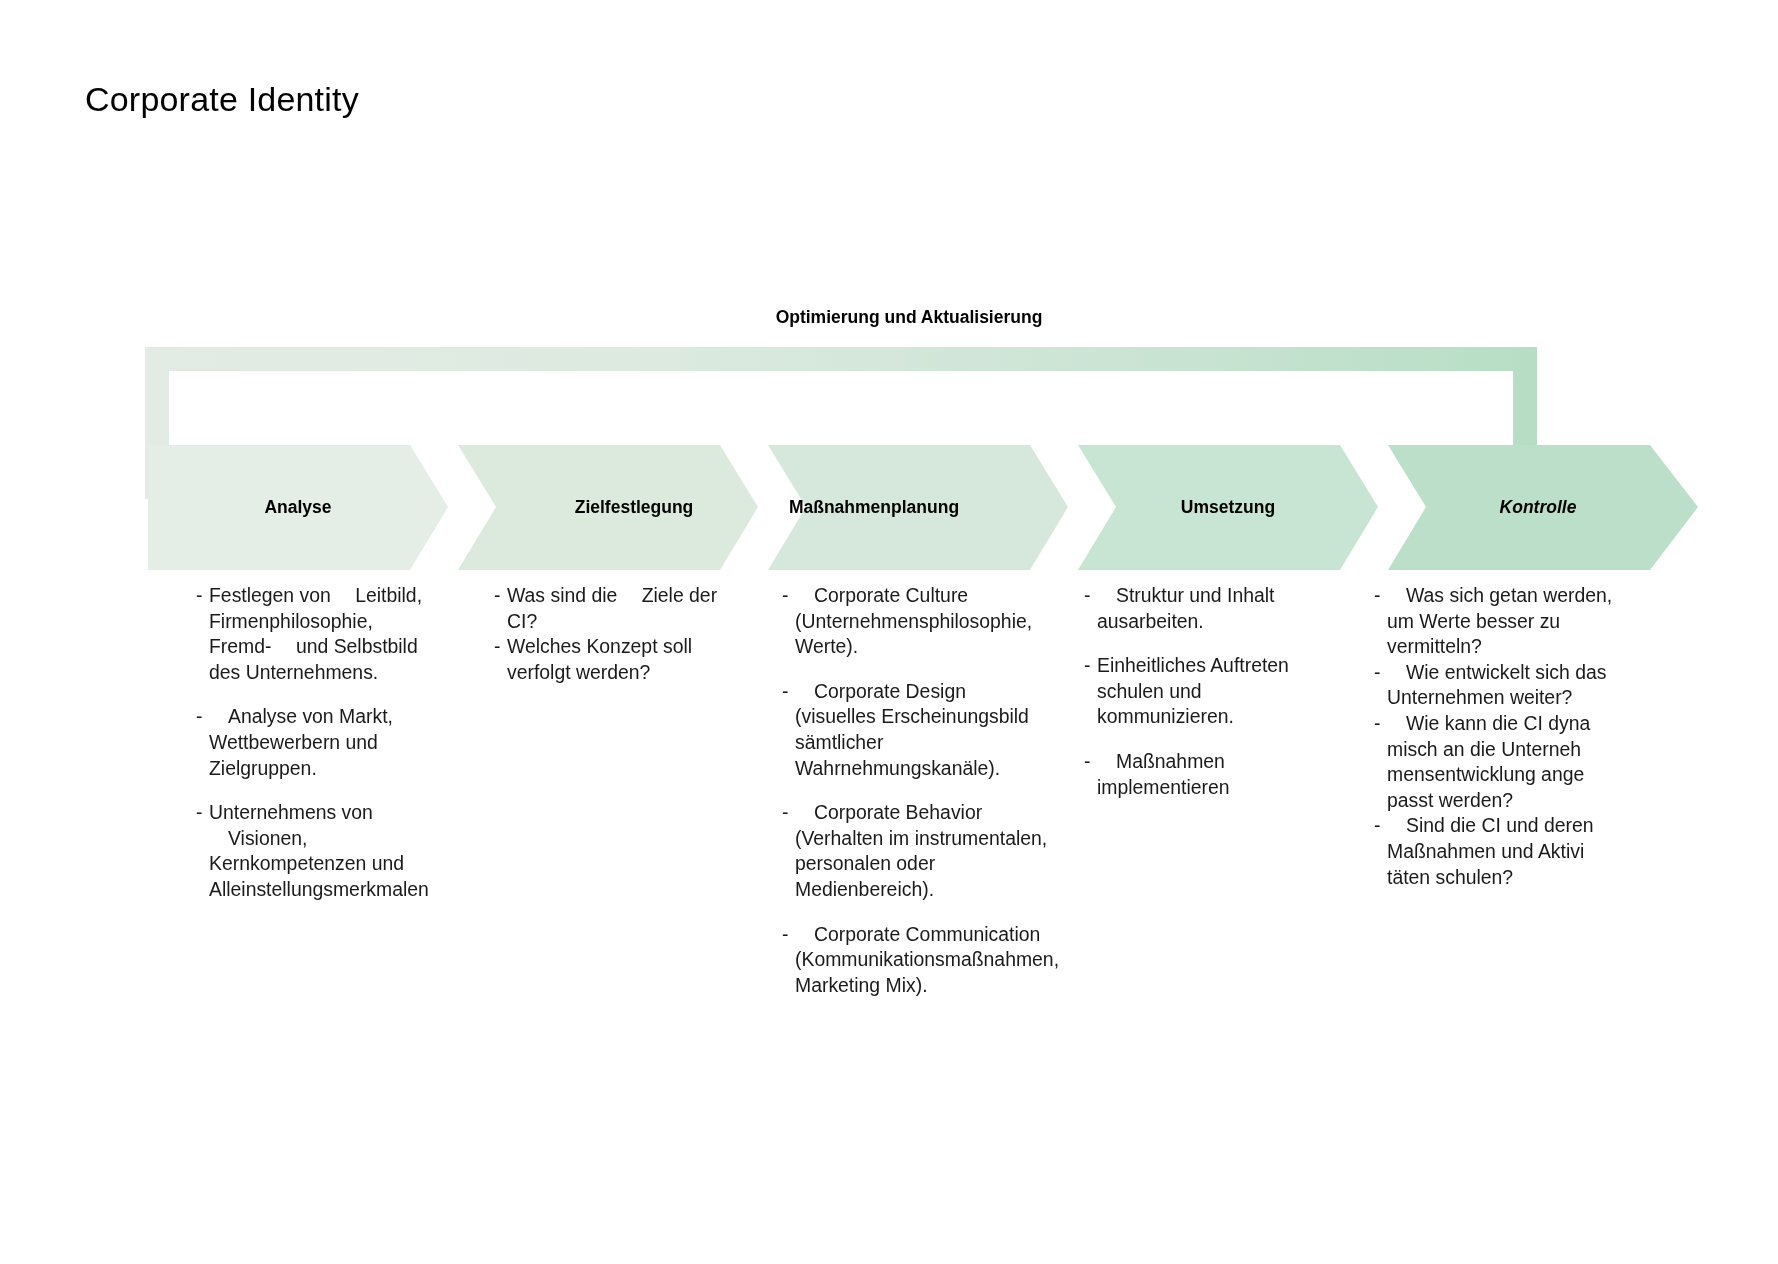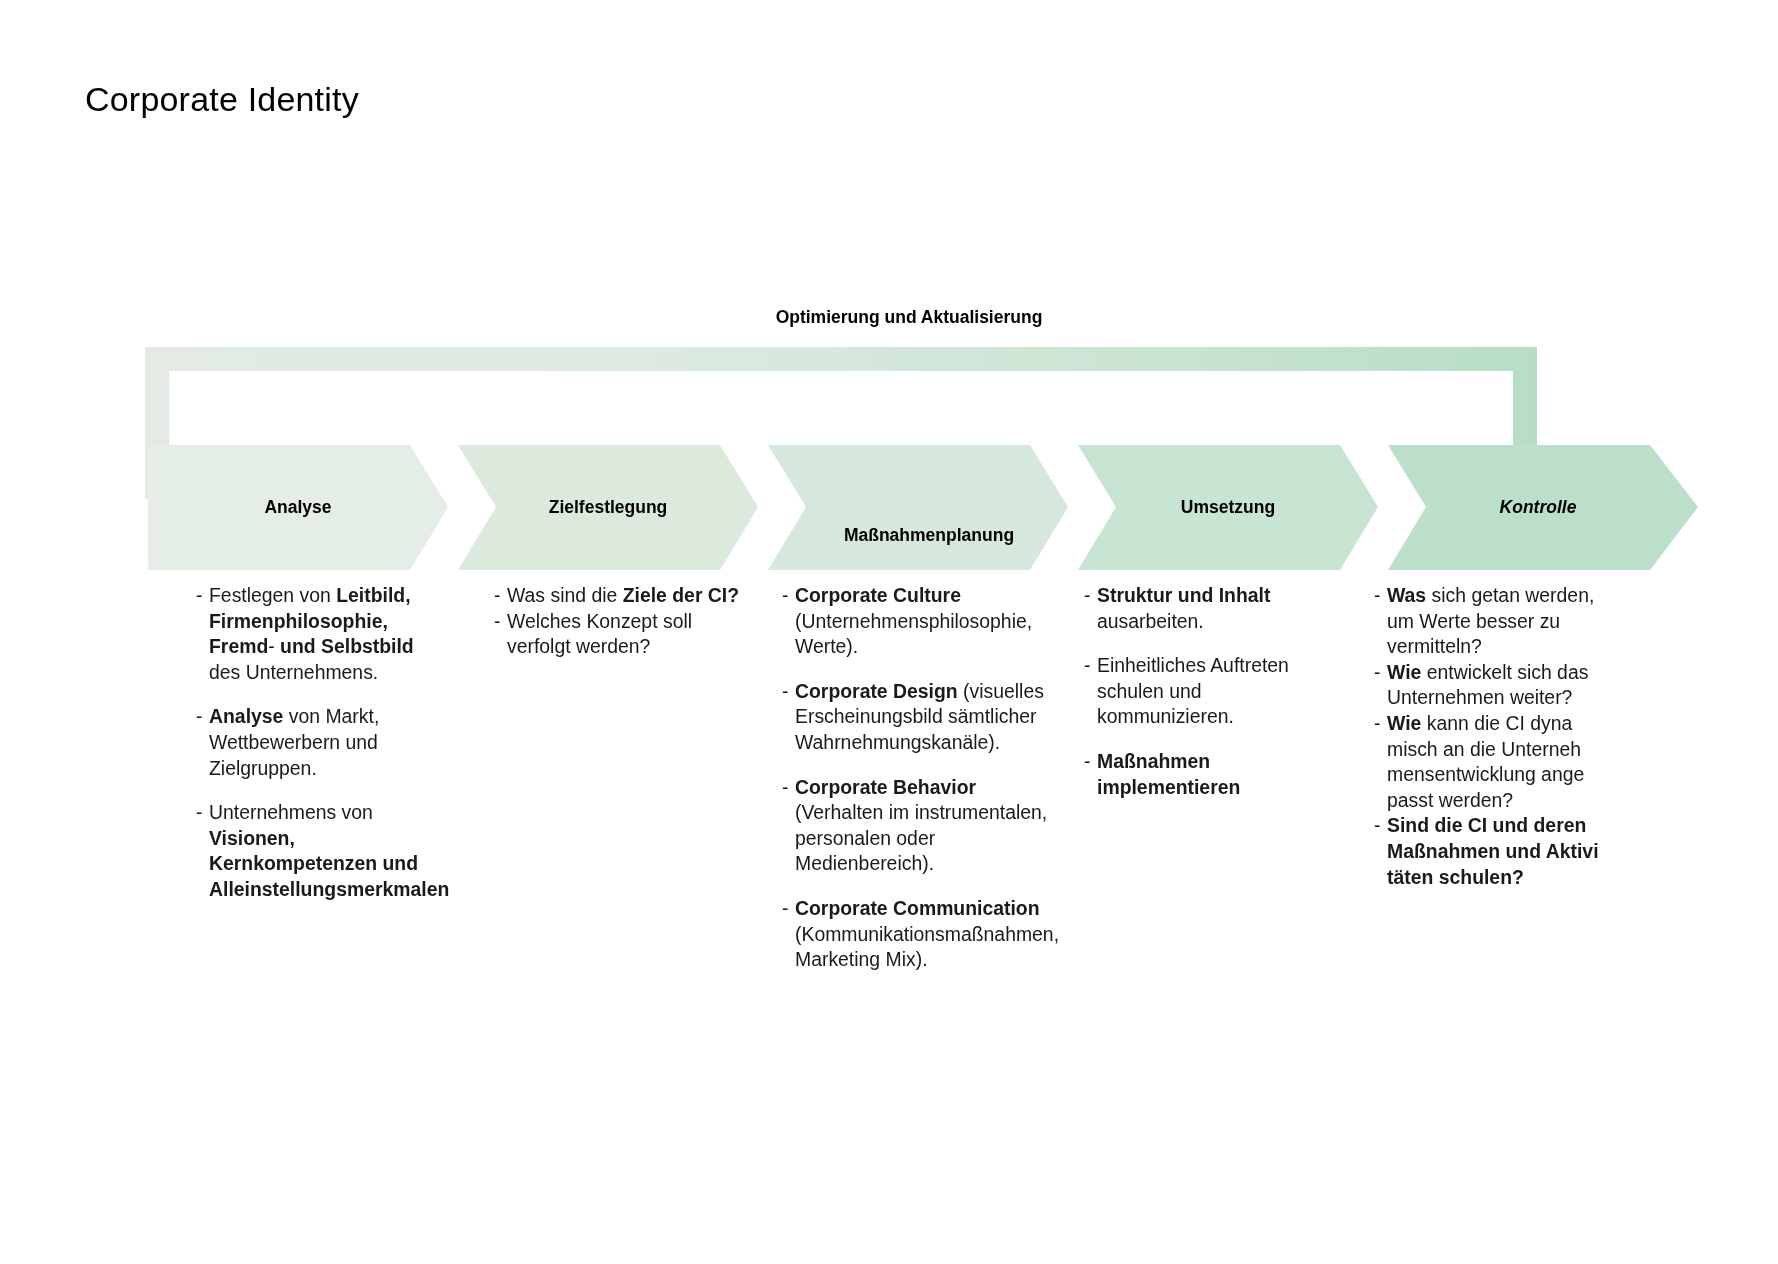--- a/index.html
+++ b/index.html
@@ -90,21 +90,22 @@
   }
   .bullet .dash {
     flex: 0 0 auto;
     width: 13px;
     color: #1a1a1a;
   }
   .bullet .btext {
     flex: 1 1 auto;
   }
   .bullet b {
-    font-weight: bold;
+    font-weight: normal;
+    margin-left: 19px;
   }
 </style>
 </head>
 <body>
 
 <div id="page-title">Corporate Identity</div>
 
 <div id="loop-caption">Optimierung und Aktualisierung</div>
 
 <div id="feedback-loop">
@@ -130,22 +131,22 @@
     <polygon points="310,0 572,0 610,62 572,125 310,125 348,62" fill="#dceade"></polygon>
 
     <polygon points="620,0 882,0 920,62 882,125 620,125 658,62" fill="#d6e8db"></polygon>
 
     <polygon points="930,0 1192,0 1230,62 1192,125 930,125 968,62" fill="#c8e4d2"></polygon>
 
     <polygon points="1240,0 1502,0 1550,62 1502,125 1240,125 1278,62" fill="#bcdfc9"></polygon>
   </svg>
 
   <div class="chev-label" style="left:150px;">Analyse</div>
-  <div class="chev-label" style="left:460px;">Zielfestlegung</div>
-  <div class="chev-label" style="left:781px;margin-top:28px;">Maßnahmenplanung</div>
+  <div class="chev-label" style="left:486px;">Zielfestlegung</div>
+  <div class="chev-label" style="left:726px;">Maßnahmenplanung</div>
   <div class="chev-label" style="left:1080px;">Umsetzung</div>
   <div class="chev-label" style="left:1390px;font-style:italic;">Kontrolle</div>
 </div>
 
 <div id="columns">
   <div class="col" style="left:196px; width:240px;">
       <div class="bullet">
         <span class="dash">-</span>
         <span class="btext"><span>Festlegen von </span><b>Leitbild, Firmenphilosophie, Fremd</b><span>-</span><b> und Selbstbild</b><span> des Unternehmens.</span></span>
       </div>

